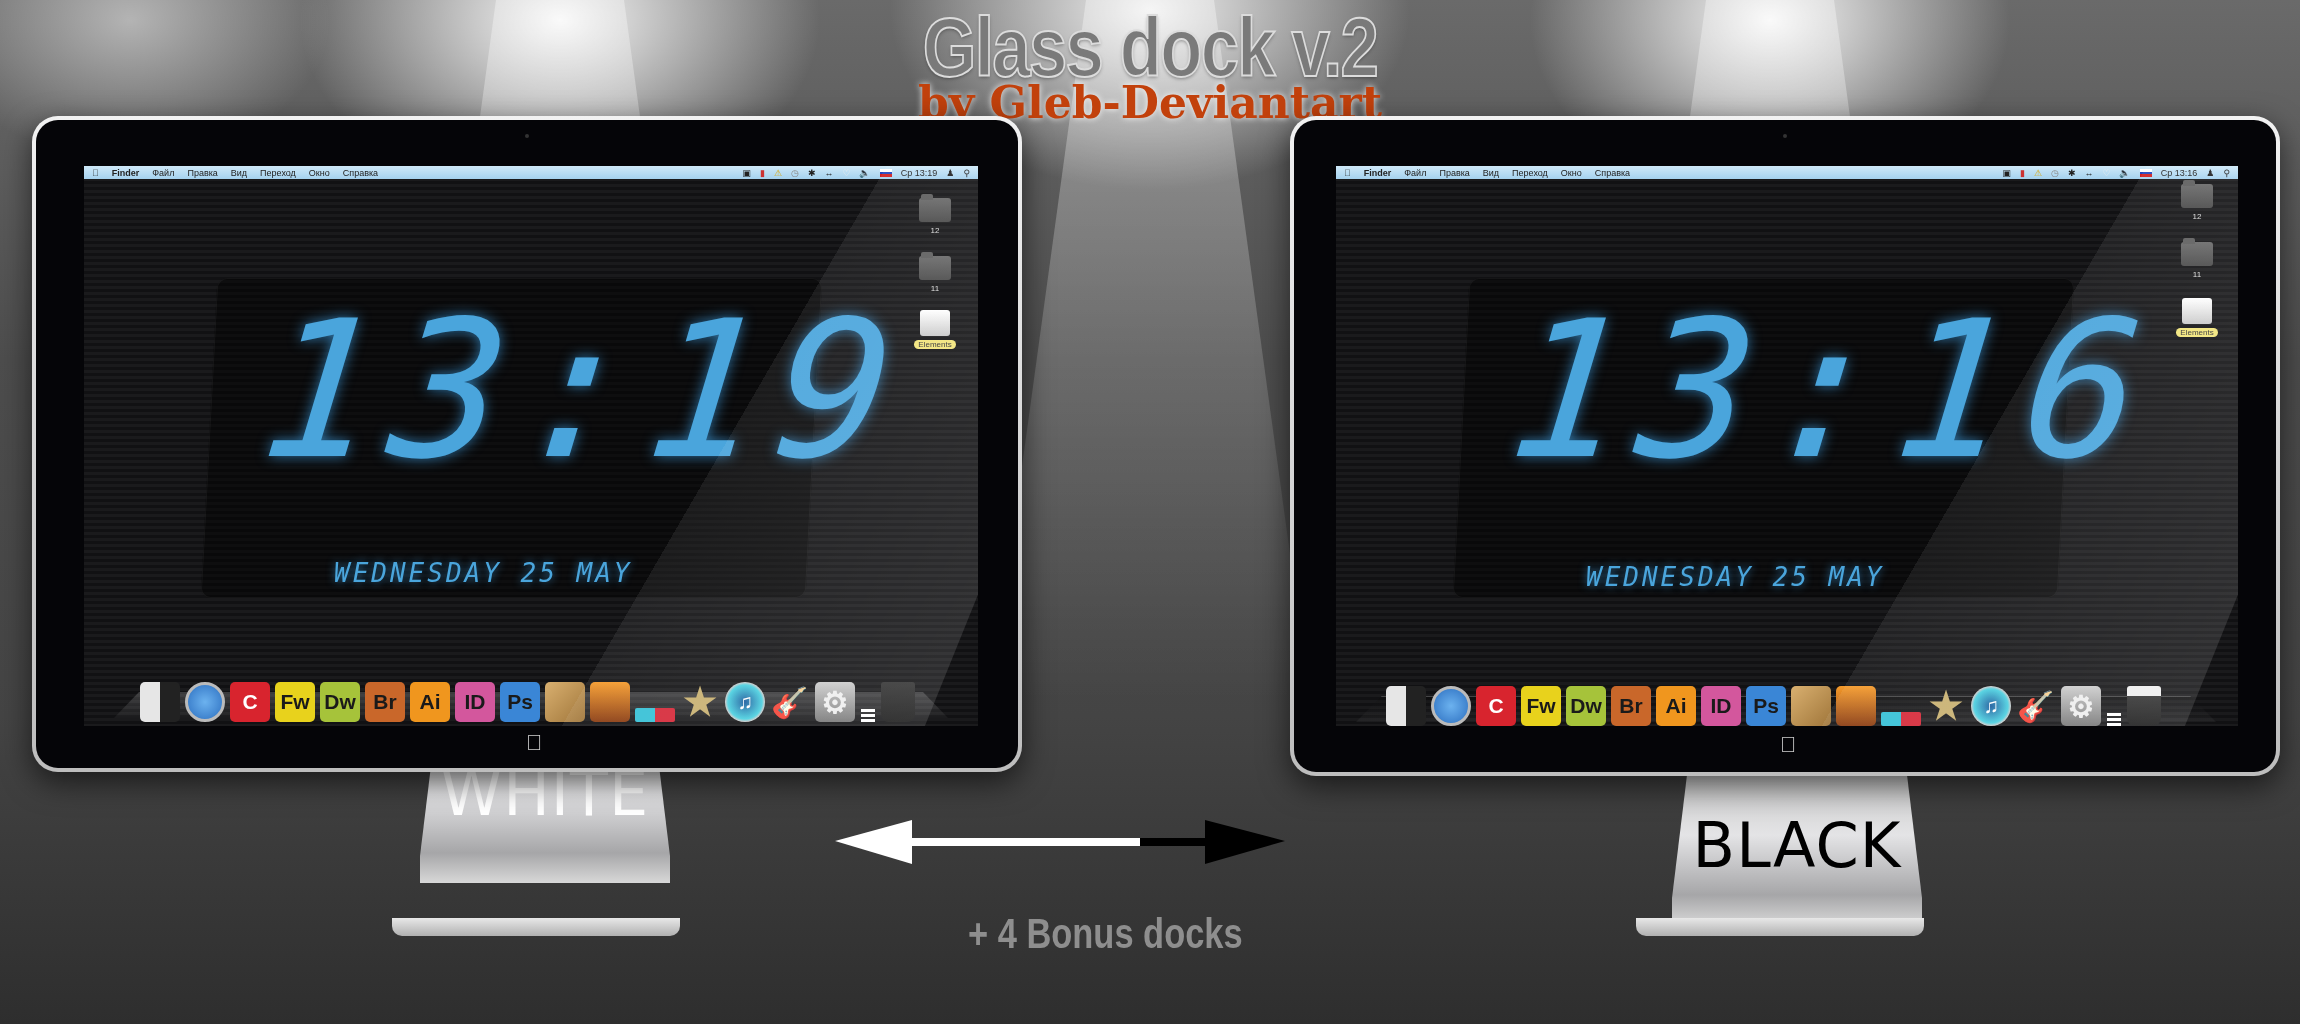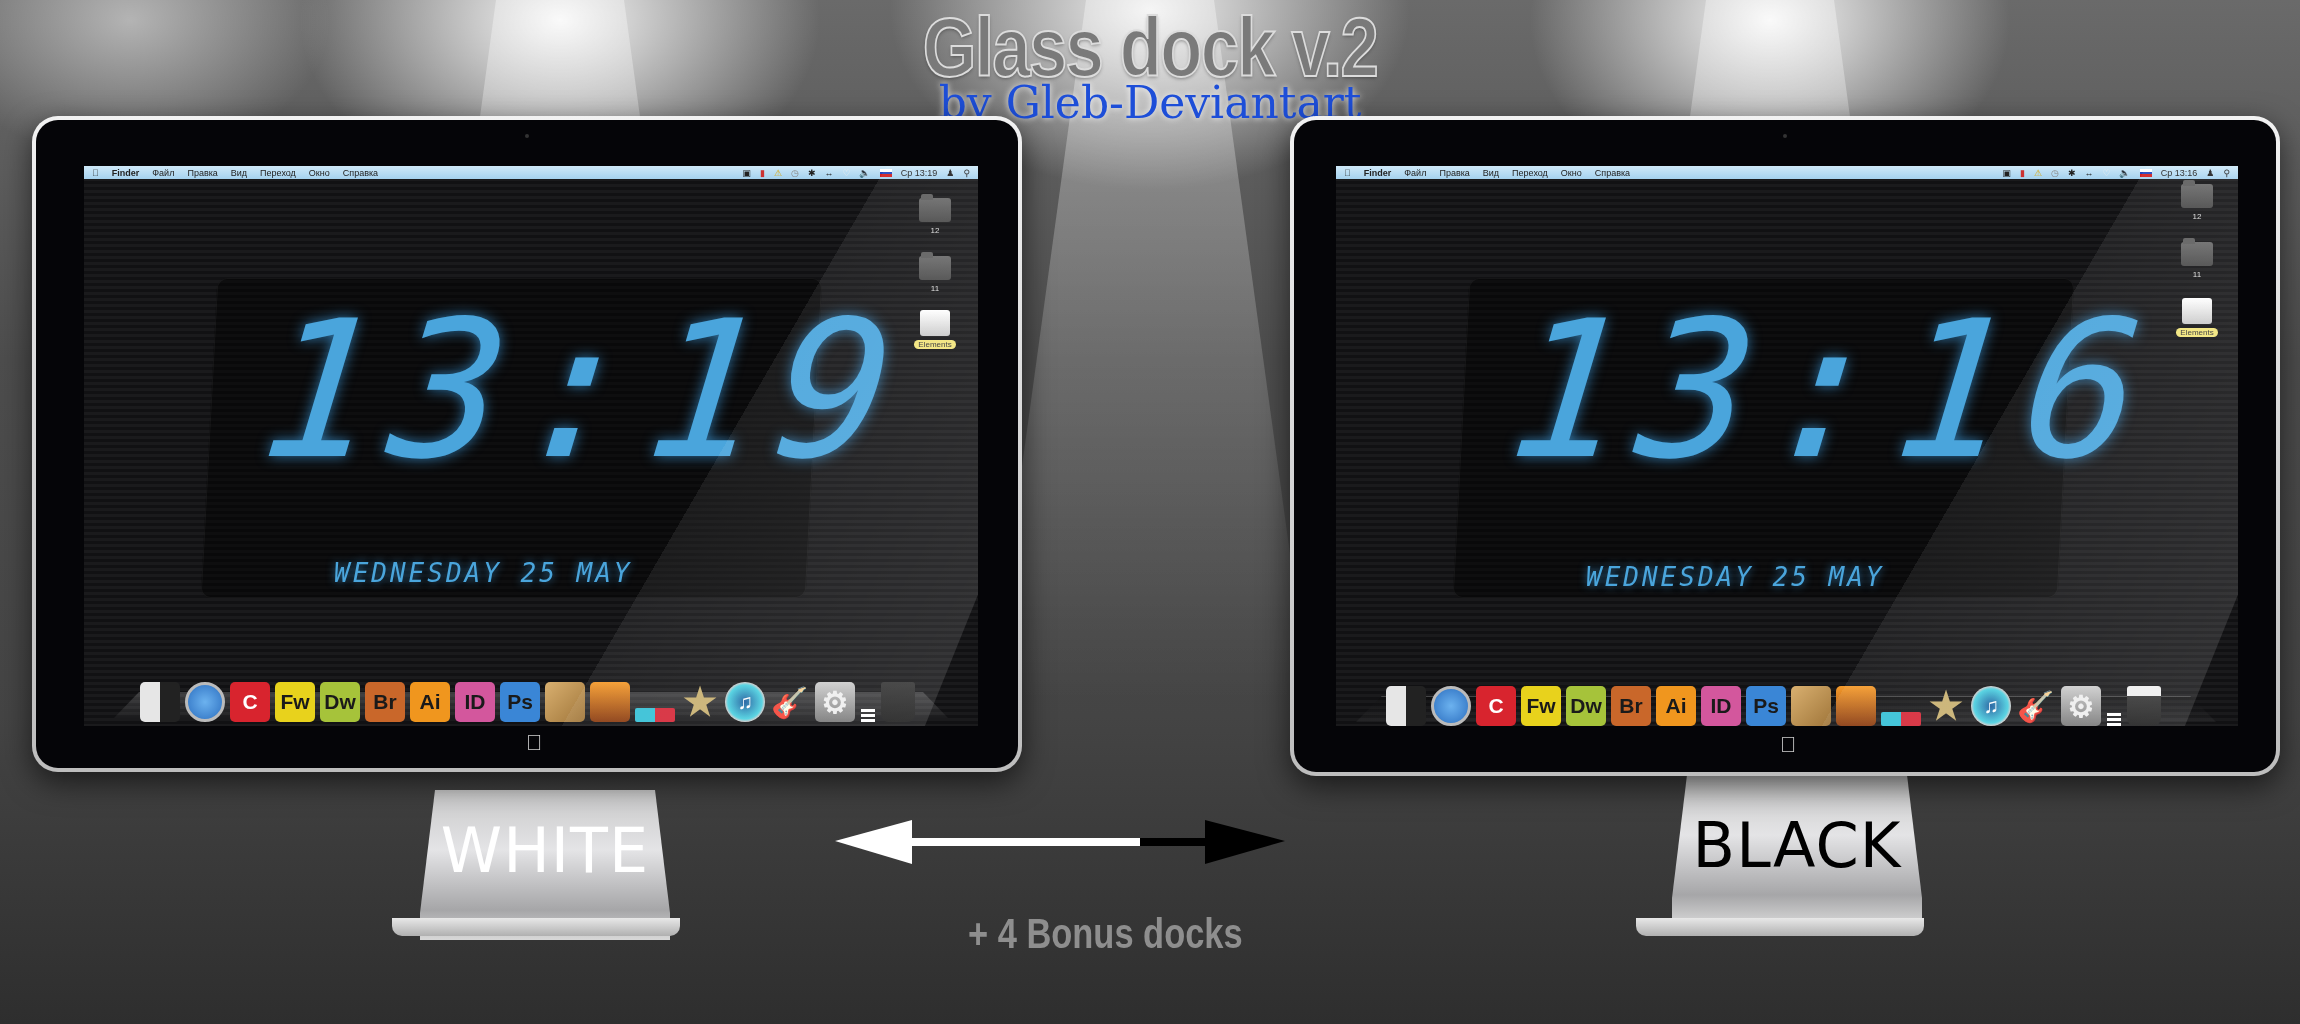--- a/index.html
+++ b/index.html
@@ -7,21 +7,21 @@
 body{position:relative;font-family:"Liberation Sans",sans-serif;
  background:radial-gradient(ellipse 260px 180px at 560px 20px,rgba(255,255,255,.95),rgba(255,255,255,0) 100%),
  radial-gradient(ellipse 260px 180px at 1150px 10px,rgba(255,255,255,.9),rgba(255,255,255,0) 100%),
  radial-gradient(ellipse 240px 180px at 1770px 20px,rgba(255,255,255,.95),rgba(255,255,255,0) 100%),
  radial-gradient(ellipse 200px 140px at 130px 20px,rgba(255,255,255,.5),rgba(255,255,255,0) 100%),
  linear-gradient(180deg,#6a6a6a 0%,#4d4d4d 35%,#444 70%,#2e2e2e 100%);}
 .beam{position:absolute;top:0;width:320px;height:700px;background:linear-gradient(180deg,rgba(255,255,255,.35),rgba(255,255,255,0));clip-path:polygon(30% 0,70% 0,100% 100%,0 100%);}
 .title{position:absolute;left:0;width:100%;text-align:center;}
 .title-main{top:2px;left:870px;width:560px;font-family:"Liberation Sans",sans-serif;font-weight:bold;font-size:84px;letter-spacing:-2px;transform:scaleX(.82);transform-origin:center;color:#7a7a7a;
  -webkit-text-stroke:2px #dcdcdc;text-shadow:0 2px 4px rgba(0,0,0,.35);line-height:90px}
-.title-sub{top:78px;left:900px;width:500px;font-family:"DejaVu Serif",serif;font-weight:normal;font-size:44px;color:#1d4ed8;line-height:50px;text-shadow:0 0 6px rgba(255,255,255,.9)}
+.title-sub{top:78px;left:900px;width:500px;font-family:"DejaVu Serif",serif;font-weight:bold;font-size:44px;color:#c2410c;line-height:50px;text-shadow:0 0 6px rgba(255,255,255,.9)}
 .monitor{position:absolute;border-radius:26px;background:linear-gradient(180deg,#f2f2f2,#bdbdbd);padding:4px;box-shadow:0 10px 30px rgba(0,0,0,.6)}
 .bezel{width:100%;height:100%;border-radius:22px;background:#050508;position:relative;overflow:hidden}
 .camera{position:absolute;top:14px;left:50%;width:4px;height:4px;border-radius:50%;background:#333;transform:translateX(-50%)}
 .screen{position:absolute;background:repeating-linear-gradient(180deg,#1a1a1c 0,#1a1a1c 3px,#111113 3px,#111113 6px);overflow:hidden}
 .glare{position:absolute;top:0;right:-60px;width:420px;height:100%;background:linear-gradient(100deg,rgba(255,255,255,0) 0,rgba(255,255,255,0) 30%,rgba(255,255,255,.07) 30%,rgba(255,255,255,.12) 100%);transform:skewX(-22deg);pointer-events:none}
 .menubar{position:absolute;left:0;top:0;right:0;height:13px;background:linear-gradient(180deg,#cfe9f8,#a5d2ef);display:flex;align-items:center;font-size:9px;color:#222;padding-left:8px;white-space:nowrap}
 .menubar .mi{margin-right:13px}
 .menubar .mi.bold{font-weight:bold}
 .menubar .right{position:absolute;right:8px;top:0;height:13px;display:flex;align-items:center;gap:9px;font-size:9px}
 .flag{display:inline-block;width:12px;height:8px;background:linear-gradient(180deg,#fff 33%,#2045c0 33%,#2045c0 66%,#d02020 66%)}
@@ -48,21 +48,21 @@
 </head>
 <body>
 
 <div class="beam" style="left:400px"></div>
 <div class="beam" style="left:990px"></div>
 <div class="beam" style="left:1610px"></div>
 
 <div class="title title-main">Glass dock v.2</div>
 <div class="title title-sub">by Gleb-Deviantart</div>
 
-<div class="stand" style="left:420px;top:790px;width:250px;height:150px">
+<div class="stand" style="left:420px;top:733px;width:250px;height:150px">
   <div class="stand-label" style="top:24px;color:#fff">WHITE</div>
 </div>
 <div class="stand-base" style="left:392px;top:918px;width:288px"></div>
 
 <div class="monitor" style="left:32px;top:116px;width:990px;height:656px">
   <div class="bezel">
     <div class="camera"></div>
     <div class="screen" style="left:48px;top:46px;width:894px;height:560px">
       <div class="menubar">
         <span class="mi"></span>

